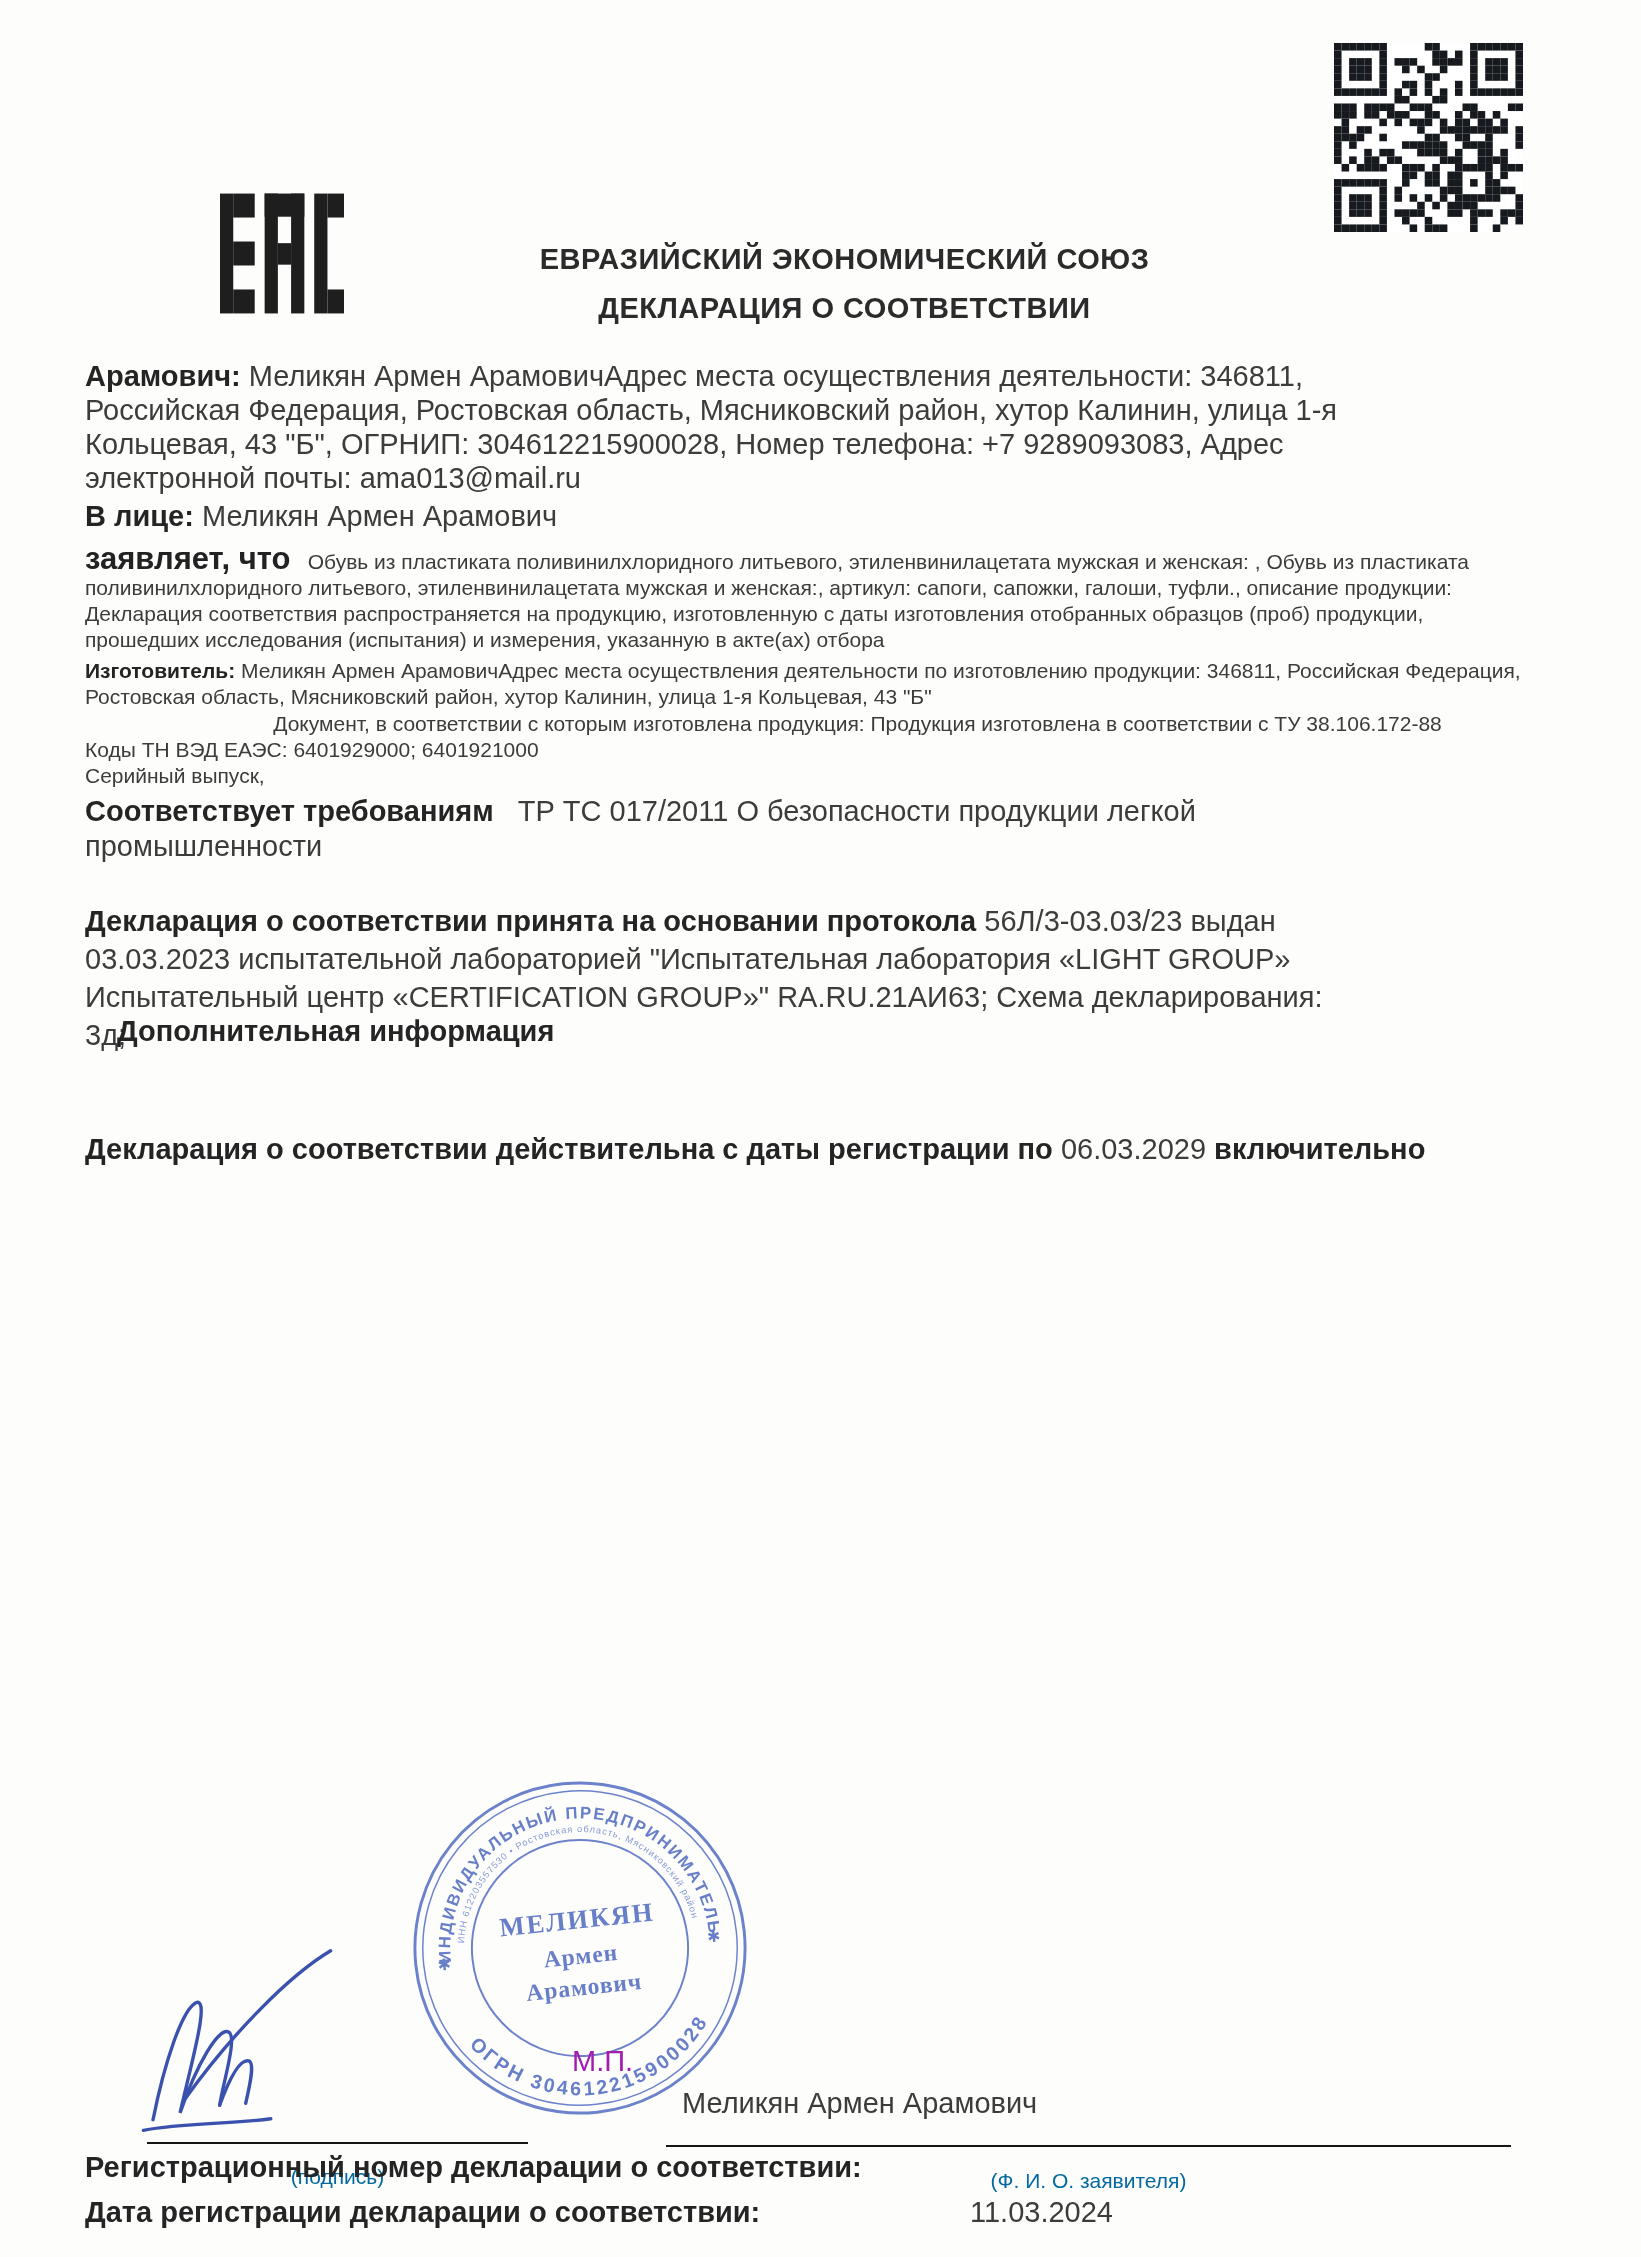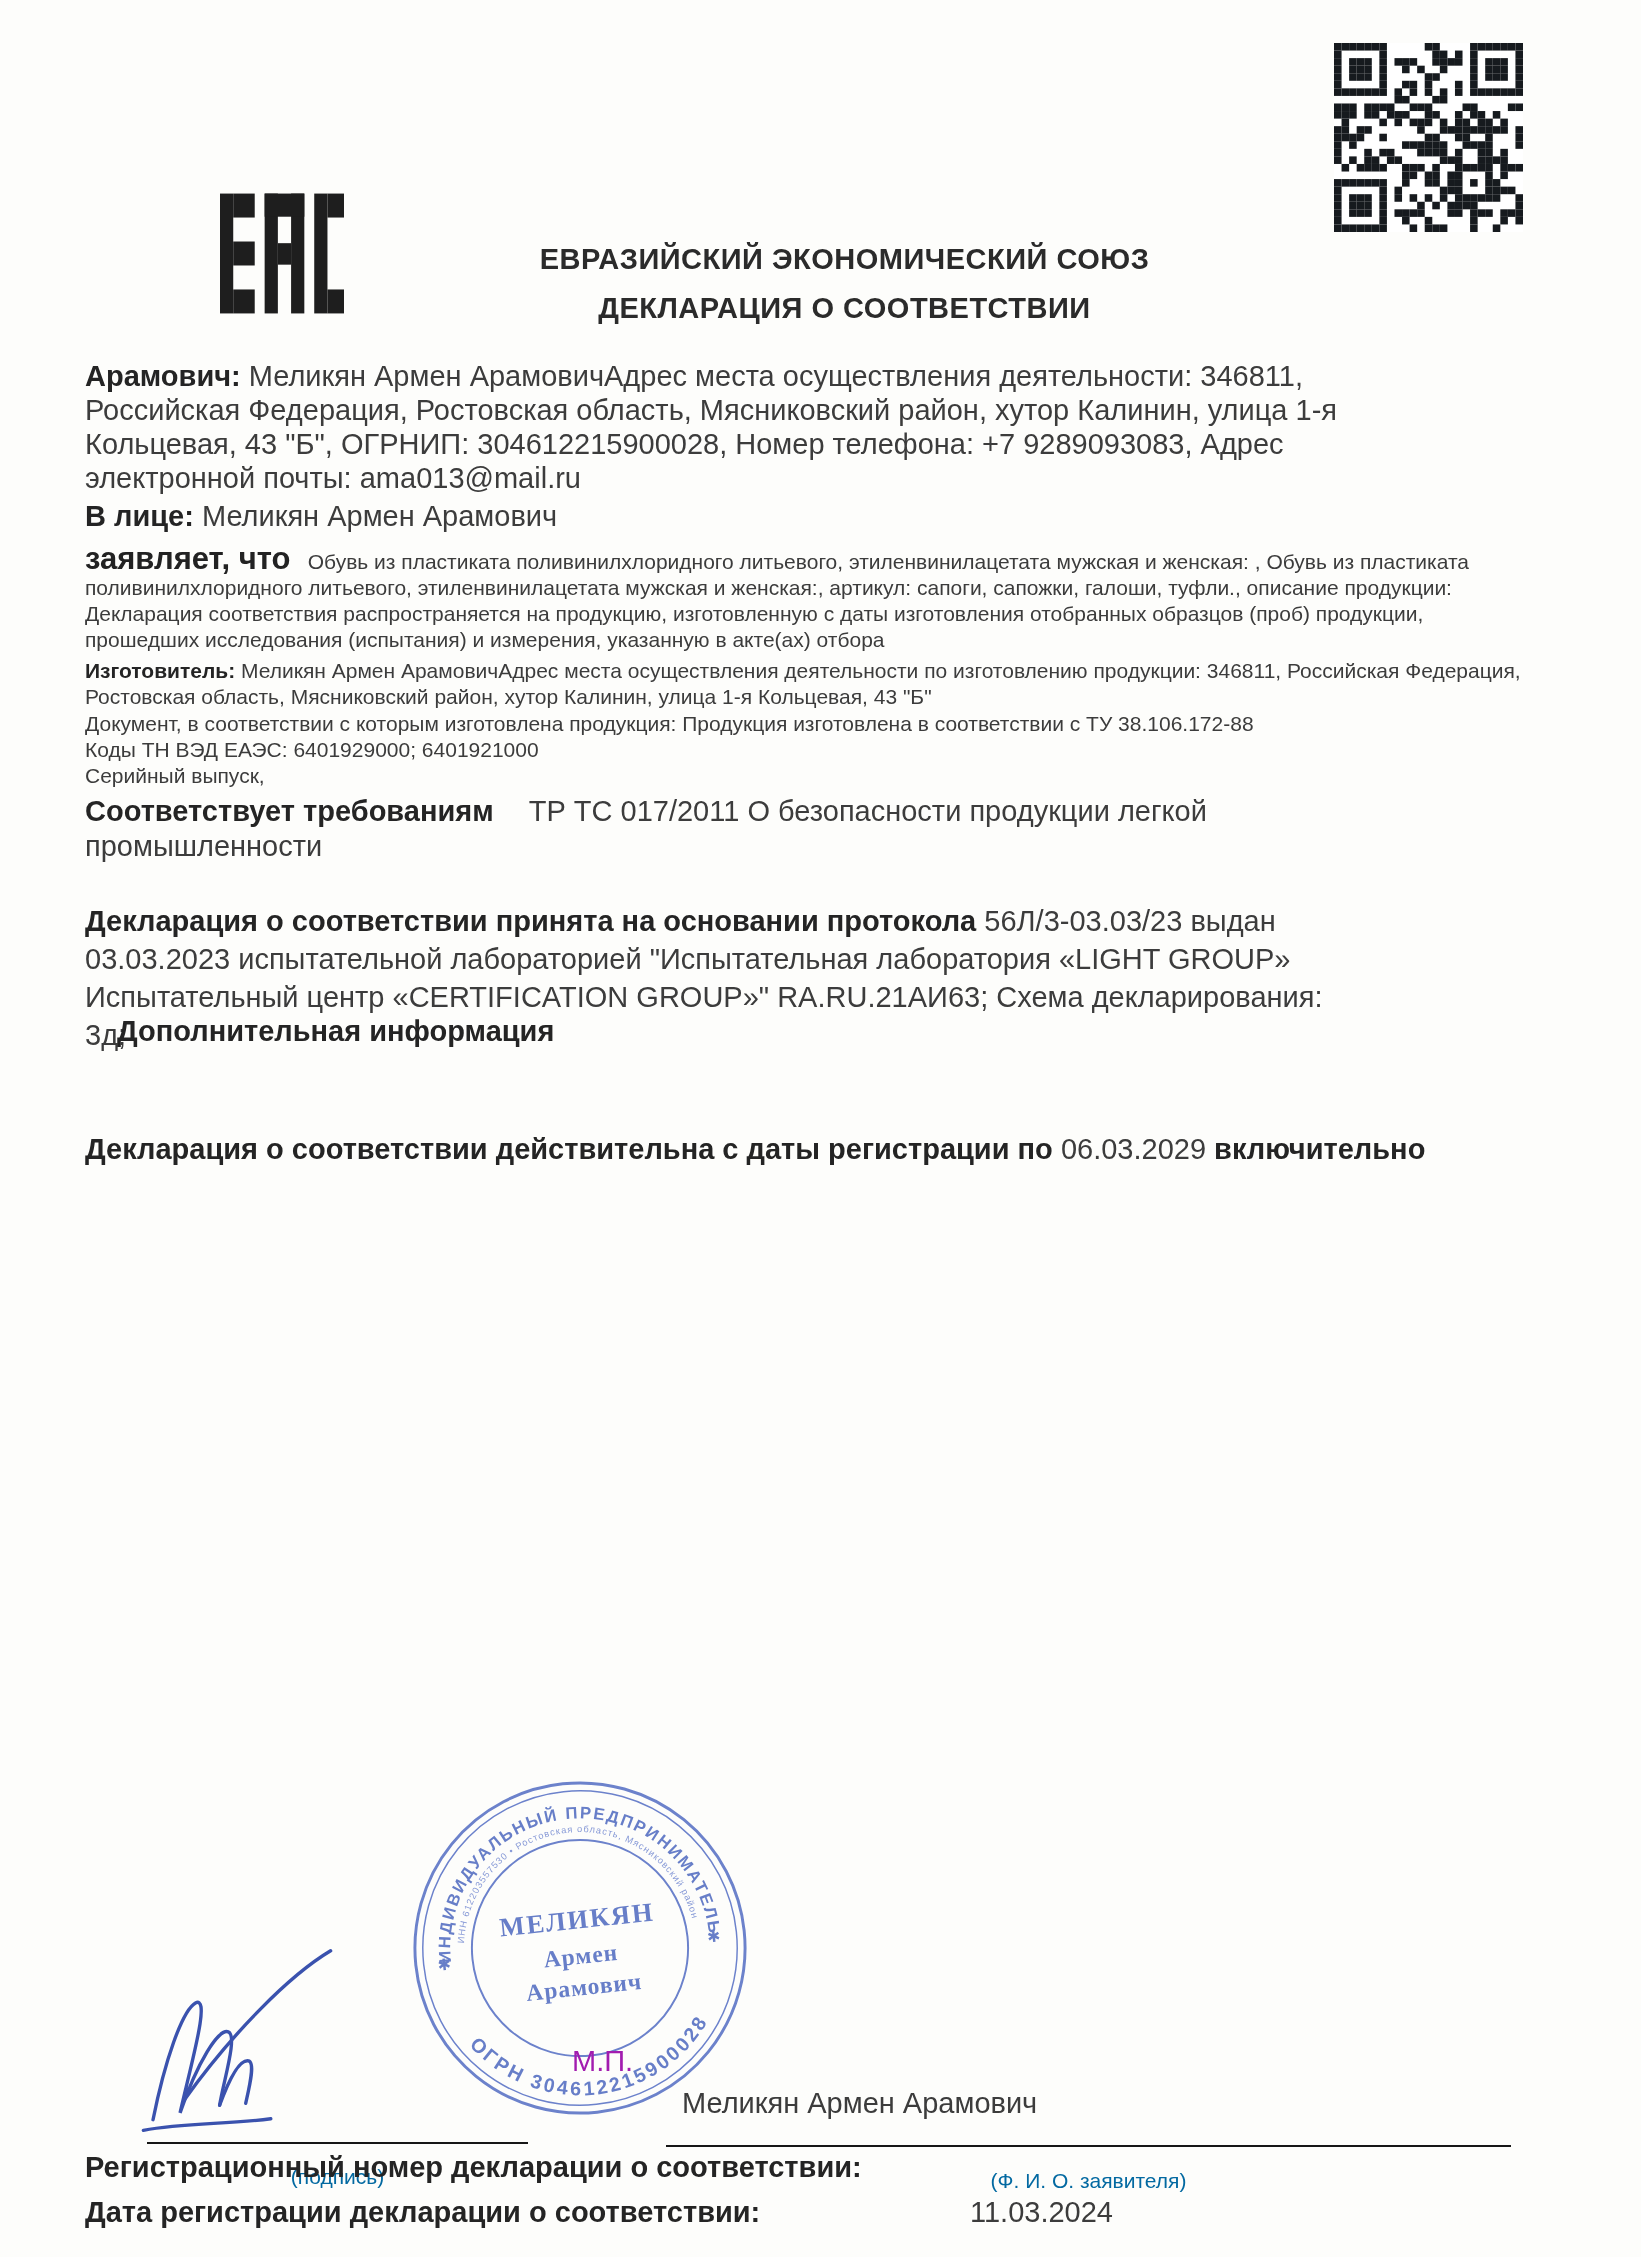--- a/index.html
+++ b/index.html
@@ -7,21 +7,21 @@
     position:relative;width:1641px;height:2257px;margin:0 auto;
     background:#fdfdfb;overflow:hidden;
     font-family:"Liberation Sans",sans-serif;color:#3c3c3c;
   }
   .abs{position:absolute;}
   .b{font-weight:700;color:#242424;}
   .t30{font-size:29px;line-height:34px;}
   .small{font-size:21px;line-height:26px;}
   .hdr{font-size:29px;font-weight:700;color:#2b2b2b;text-align:center;letter-spacing:0.5px;}
   .declares-label{font-size:31px;font-weight:700;color:#222;margin-right:17.4px;}
-  .complies-label{margin-right:27px;}
+  .complies-label{margin-right:16px;}
   .caption{font-size:21px;color:#0369a1;text-align:center;}
   .sigline{border-top:2.9px solid #161616;height:0;}
   .regrow-label{font-size:29px;font-weight:700;color:#242424;}
   .regrow-value{font-size:29px;color:#3c3c3c;}
   .mp{font-size:29px;font-weight:400;color:#a21caf;}
   .stamp{opacity:.92;transform:rotate(-6deg);}
   .qrbox{background:#fff;}
 </style>
 </head>
 <body>
@@ -377,21 +377,21 @@
   </div>
 
   <div class="abs small" style="left:85px;top:546px;width:1439px;">
     <span class="declares-label">заявляет, что</span><span>Обувь из пластиката поливинилхлоридного литьевого, этиленвинилацетата мужская и женская: , Обувь из пластиката поливинилхлоридного литьевого, этиленвинилацетата мужская и женская:, артикул: сапоги, сапожки, галоши, туфли., описание продукции: Декларация соответствия распространяется на продукцию, изготовленную с даты изготовления отобранных образцов (проб) продукции, прошедших исследования (испытания) и измерения, указанную в акте(ах) отбора</span>
   </div>
 
   <div class="abs small" style="left:85px;top:658px;width:1439px;">
     <span class="b">Изготовитель:</span><span> Меликян Армен АрамовичАдрес места осуществления деятельности по изготовлению продукции: 346811, Российская Федерация, Ростовская область, Мясниковский район, хутор Калинин, улица 1-я Кольцевая, 43 "Б"</span>
   </div>
 
-  <div class="abs small" style="left:85px;top:711px;width:1545px;">Документ, в соответствии с которым изготовлена продукция: Продукция изготовлена в соответствии с ТУ 38.106.172-88</div>
+  <div class="abs small" style="left:85px;top:711px;width:1545px;text-align:center;">Документ, в соответствии с которым изготовлена продукция: Продукция изготовлена в соответствии с ТУ 38.106.172-88</div>
   <div class="abs small" style="left:85px;top:737px;width:1545px;">Коды ТН ВЭД ЕАЭС: 6401929000; 6401921000</div>
   <div class="abs small" style="left:85px;top:763px;width:1545px;">Серийный выпуск,</div>
 
   <div class="abs t30" style="left:85px;top:794px;width:1217px;line-height:35px;">
     <span class="b complies-label">Соответствует требованиям</span><span> ТР ТС 017/2011 О безопасности продукции легкой промышленности</span>
   </div>
 
   <div class="abs t30" style="left:85px;top:902px;width:1284px;line-height:38px;">
     <span class="b">Декларация о соответствии принята на основании протокола</span><span> 56Л/3-03.03/23 выдан 03.03.2023  испытательной лабораторией "Испытательная лаборатория «LIGHT GROUP» Испытательный центр «CERTIFICATION GROUP»" RA.RU.21АИ63; Схема декларирования: 3д;</span>
   </div>

